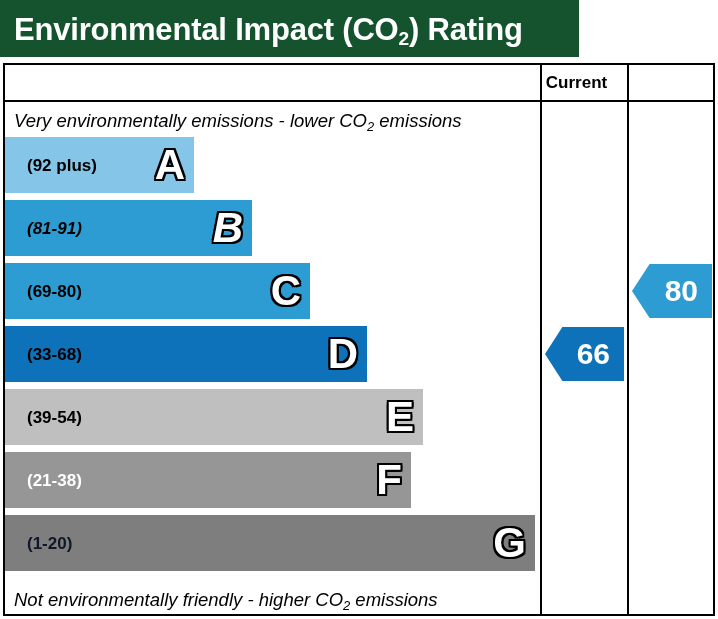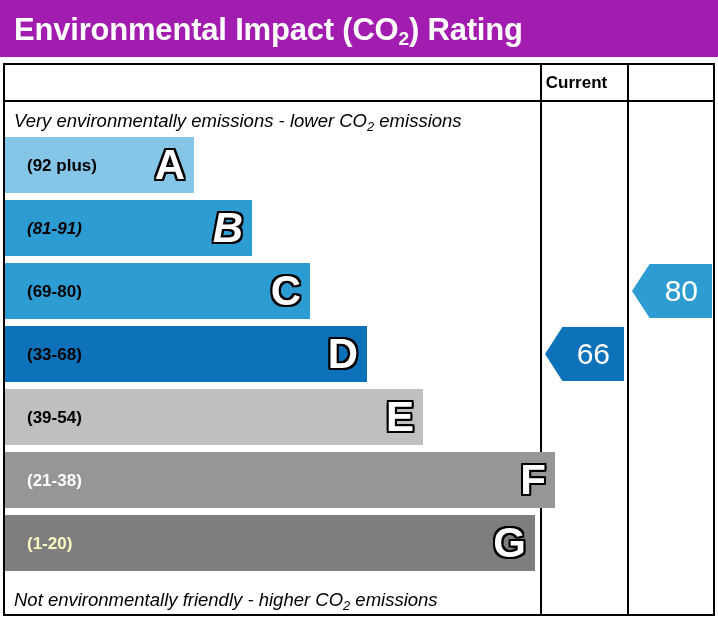--- a/index.html
+++ b/index.html
@@ -19,23 +19,23 @@
     height: 619px;
     background: #ffffff;
     overflow: hidden;
   }
 
   
   .title-bar {
     position: absolute;
     left: 0;
     top: 0;
-    width: 718px;
+    width: 579px;
     height: 57px;
-    background: #a21caf;
+    background: #14532d;
     box-sizing: border-box;
   }
   .title-text {
     position: absolute;
     left: 14px;
     top: 50%;
     transform: translateY(-50%);
     color: #ffffff;
     font-size: 31px;
     font-weight: bold;
@@ -161,21 +161,21 @@
     display: flex;
     align-items: center;
     justify-content: flex-end;
     box-sizing: border-box;
     padding-right: 14px;
     clip-path: polygon(0% 50%, 22% 0%, 100% 0%, 100% 100%, 22% 100%);
   }
   .marker-value {
     color: #ffffff;
     font-size: 30px;
-    font-weight: normal;
+    font-weight: bold;
     line-height: 1;
   }
   .marker.current   { left: 545px; width: 79px; }
   .marker.potential { left: 632px; width: 80px; }
 </style>
 </head>
 <body>
 
 <div id="epc-root">
 
@@ -206,26 +206,26 @@
         <span class="band-letter">C</span>
       </div>
       <div class="band" style="top: 326px; width: 362px; background: rgb(13, 114, 185);">
         <span class="band-range" style="color: rgb(0, 0, 0);">(33-68)</span>
         <span class="band-letter">D</span>
       </div>
       <div class="band" style="top: 389px; width: 418px; background: rgb(191, 191, 191);">
         <span class="band-range" style="color: rgb(0, 0, 0);">(39-54)</span>
         <span class="band-letter">E</span>
       </div>
-      <div class="band" style="top: 452px; width: 550px; background: rgb(150, 150, 150);">
+      <div class="band" style="top: 452px; width: 406px; background: rgb(150, 150, 150);">
         <span class="band-range" style="color: rgb(255, 255, 255);">(21-38)</span>
         <span class="band-letter">F</span>
       </div>
       <div class="band" style="top: 515px; width: 530px; background: rgb(126, 126, 126);">
-        <span class="band-range" style="color: #fef9c3;">(1-20)</span>
+        <span class="band-range" style="color: #0f172a;">(1-20)</span>
         <span class="band-letter">G</span>
       </div>
     </div>
 
   <div class="marker current" id="marker-current" style="top: 327px; background: rgb(13, 114, 185); text-align: right;">
     <span class="marker-value">66</span>
   </div>
   <div class="marker potential" id="marker-potential" style="top: 264px; background: rgb(45, 156, 210);">
     <span class="marker-value">80</span>
   </div>

